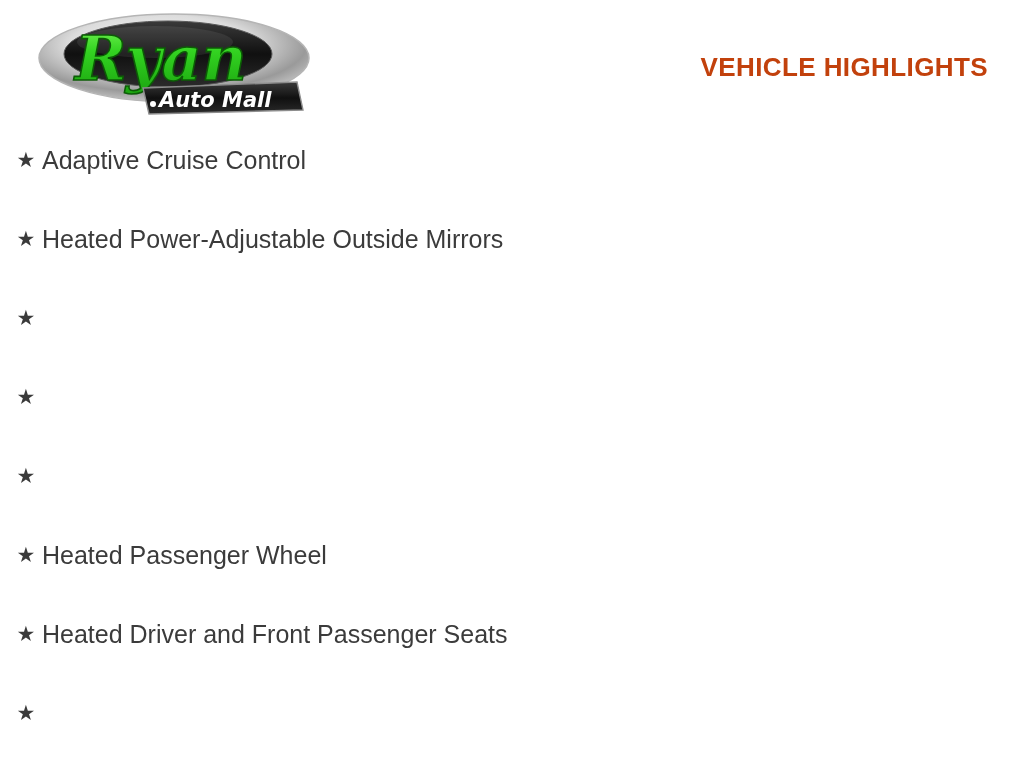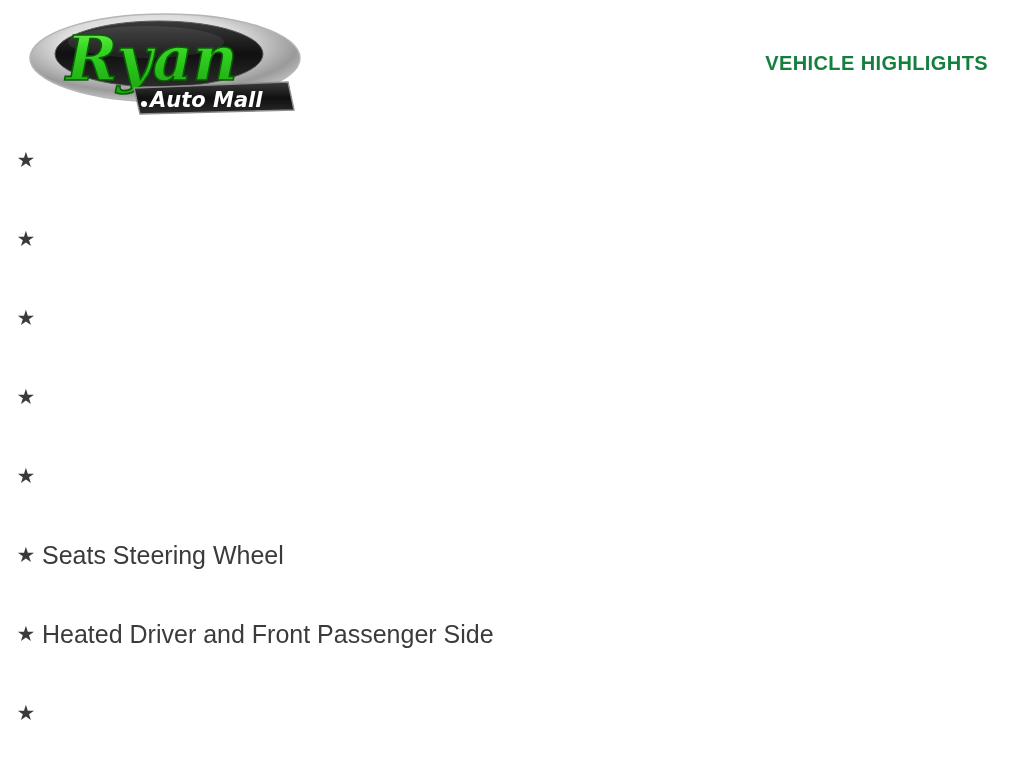--- a/index.html
+++ b/index.html
@@ -19,35 +19,35 @@
     background: #ffffff;
   }
 
   
   .header {
     position: relative;
     height: 130px;
   }
   .logo {
     position: absolute;
-    left: 26px;
+    left: 35px;
     top: 8px;
     width: 278px;
     height: 112px;
   }
   .logo svg { display: block; }
 
   .highlights-title {
     position: absolute;
     right: 36px;
     top: 52px;
-    font-size: 20px;
+    font-size: 26px;
     font-weight: bold;
     letter-spacing: 0.4px;
-    color: #15803d;
+    color: #c2410c;
     white-space: nowrap;
   }
 
   
   .features {
     position: absolute;
     left: 0;
     top: 146px;
     width: 1024px;
     margin: 0;
@@ -119,39 +119,41 @@
         <circle cx="118" cy="96" r="3" fill="#ffffff"></circle>
       </svg>
     </div>
 
     <div class="highlights-title">VEHICLE HIGHLIGHTS</div>
   </div>
 
   <ul class="features">
     <li class="feature-row">
       <span class="star">★</span>
+      <span class="feature-label">Adaptive Cruise Control</span>
+    </li>
+    <li class="feature-row">
+      <span class="star">★</span>
+      <span class="feature-label">Heated Power-Adjustable Outside Mirrors</span>
     </li>
     <li class="feature-row">
       <span class="star">★</span>
     </li>
     <li class="feature-row">
       <span class="star">★</span>
     </li>
     <li class="feature-row">
       <span class="star">★</span>
     </li>
     <li class="feature-row">
       <span class="star">★</span>
+      <span class="feature-label">Heated Passenger Wheel</span>
     </li>
     <li class="feature-row">
       <span class="star">★</span>
-      <span class="feature-label">Seats Steering Wheel</span>
-    </li>
-    <li class="feature-row">
-      <span class="star">★</span>
-      <span class="feature-label">Heated Driver and Front Passenger Side</span>
+      <span class="feature-label">Heated Driver and Front Passenger Seats</span>
     </li>
     <li class="feature-row">
       <span class="star">★</span>
     </li>
   </ul>
 
 </div>
 
 </body></html>

